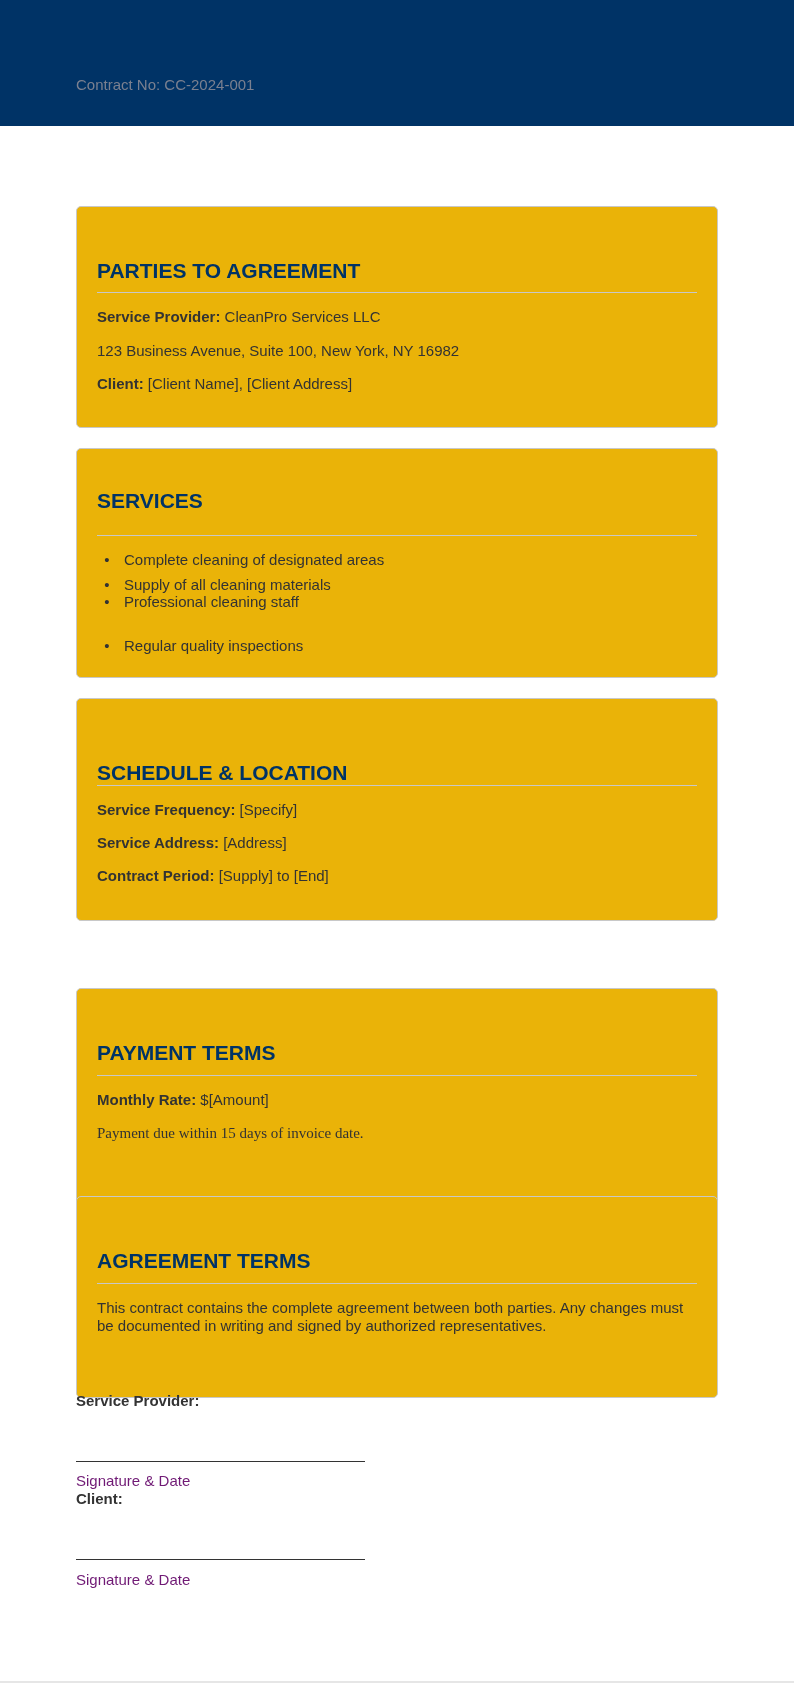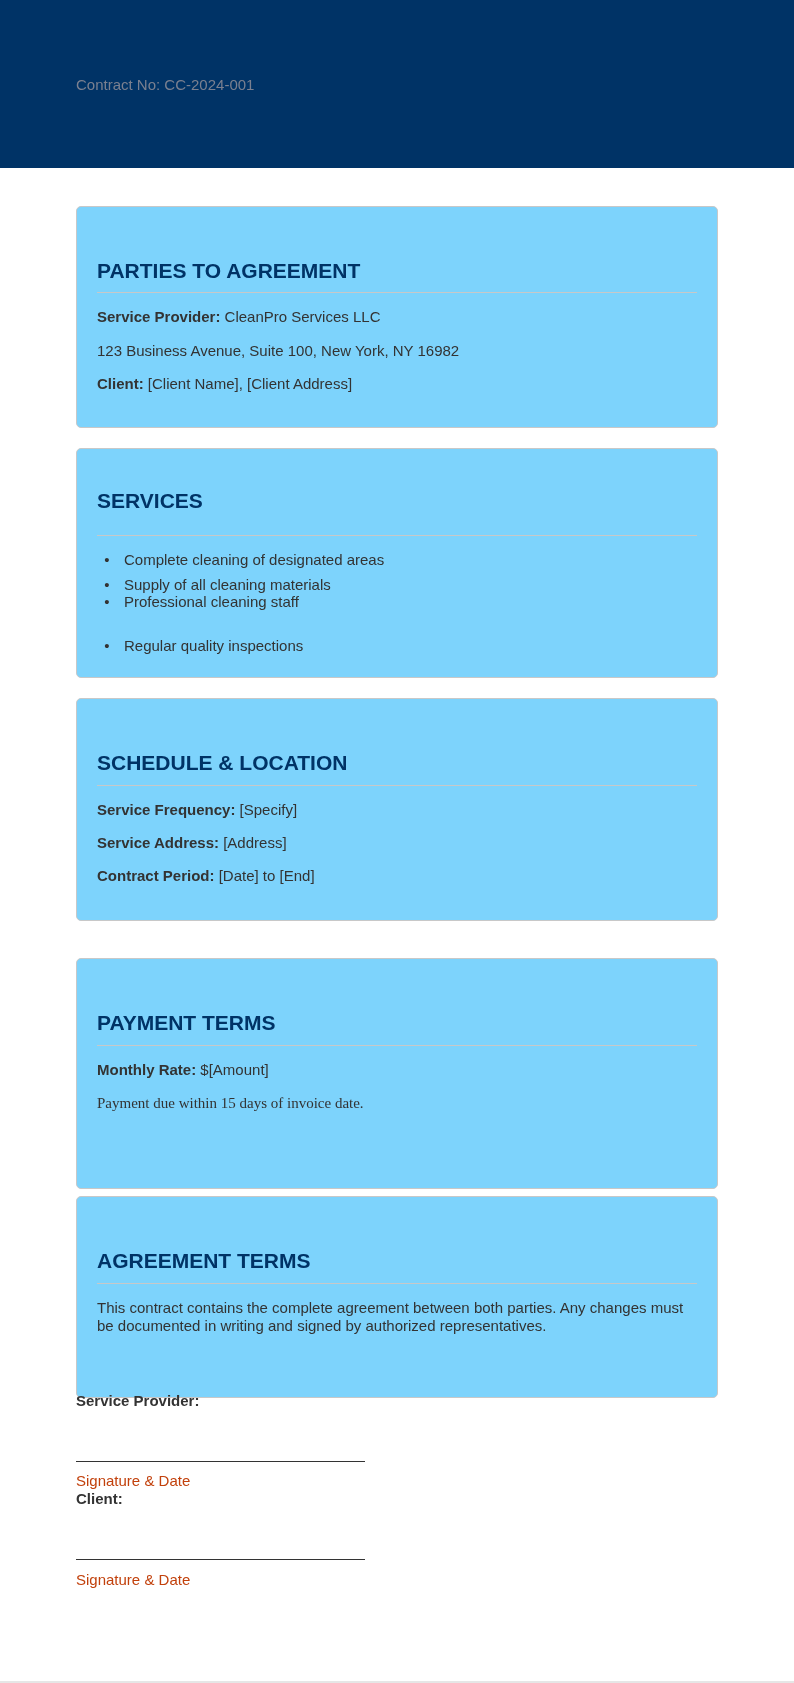--- a/index.html
+++ b/index.html
@@ -1,30 +1,30 @@
 <!DOCTYPE html>
 <html><head>
   <meta charset="utf-8">
   <style>
     * { margin: 0; padding: 0; box-sizing: border-box; }
     html, body { width: 794px; background: #ffffff; }
     body { font-family: "Liberation Sans", sans-serif; color: #333333; height: 1683px; position: relative; }
-    .header { background: #003366; height: 168px; position: relative; }
+    .header { background: #003366; height: 126px; position: relative; }
     .contract-no { position: absolute; left: 76px; top: 76px; font-size: 15px; color: #7a8090; }
     .title { position: absolute; left: 76px; top: 99px; font-size: 31px; font-weight: bold; color: #ffffff; letter-spacing: 0px; }
-    .card { position: absolute; left: 76px; width: 642px; border: 1px solid #c8c8c8; border-radius: 5px; background: #7dd3fc; }
+    .card { position: absolute; left: 76px; width: 642px; border: 1px solid #c8c8c8; border-radius: 5px; background: #eab308; }
     .card h2 { position: absolute; left: 20px; font-size: 21px; font-weight: bold; color: #003366; }
     .divider { position: absolute; left: 20px; right: 20px; height: 1px; background: #c8c8c8; }
     .line { position: absolute; left: 20px; right: 20px; font-size: 15px; color: #333333; line-height: 18px; }
     .line b { font-weight: bold; }
     .bullet { position: absolute; left: 27px; font-size: 15px; color: #333333; }
     .bullet::before { content: "•"; position: absolute; left: -27px; width: 20px; text-align: center; }
     .sig-label { position: absolute; left: 76px; font-size: 15px; font-weight: bold; color: #333333; }
     .sig-line { position: absolute; left: 76px; width: 289px; height: 1px; background: #333333; }
-    .sig-caption { position: absolute; left: 76px; font-size: 15px; color: #c2410c; }
+    .sig-caption { position: absolute; left: 76px; font-size: 15px; color: #701a75; }
     .bottom-rule { position: absolute; left: 0; right: 0; top: 1681px; height: 2px; background: #e6e6e6; }
   </style>
 </head>
 <body>
 
 <div class="header">
   <div class="contract-no">Contract No: CC-2024-001</div>
 </div>
 
 <div class="card" style="top:206px; height:222px;">
@@ -42,34 +42,34 @@
 <div class="card" style="top:448px; height:230px;">
   <h2 style="top:40px;">SERVICES</h2>
   <div class="divider" style="top:86px;"></div>
   <div class="bullet" style="top:102px; left:47px;">Complete cleaning of designated areas</div>
   <div class="bullet" style="top:127px; left:47px;">Supply of all cleaning materials</div>
   <div class="bullet" style="top:144px; left:47px;">Professional cleaning staff</div>
   <div class="bullet" style="top:188px; left:47px;">Regular quality inspections</div>
 </div>
 
 <div class="card" style="top:698px; height:223px;">
-  <h2 style="top:52px;">SCHEDULE &amp; LOCATION</h2>
+  <h2 style="top:62px;">SCHEDULE &amp; LOCATION</h2>
   <div class="divider" style="top:86px;"></div>
   <div class="line" style="top:102px;">
     <b>Service Frequency:</b><span> [Specify]</span>
   </div>
   <div class="line" style="top:135px;">
     <b>Service Address:</b><span> [Address]</span>
   </div>
   <div class="line" style="top:168px;">
-    <b>Contract Period:</b><span> [Date] to [End]</span>
+    <b>Contract Period:</b><span> [Supply] to [End]</span>
   </div>
 </div>
 
-<div class="card" style="top:958px; height:231px;">
+<div class="card" style="top:988px; height:231px;">
   <h2 style="top:52px;">PAYMENT TERMS</h2>
   <div class="divider" style="top:86px;"></div>
   <div class="line" style="top:102px;">
     <b>Monthly Rate:</b><span> $[Amount]</span>
   </div>
   <div class="line" style="top:135px;font-family:Liberation Serif, serif;">Payment due within 15 days of invoice date.</div>
 </div>
 
 <div class="card" style="top:1196px; height:202px;">
   <h2 style="top:52px;">AGREEMENT TERMS</h2>

